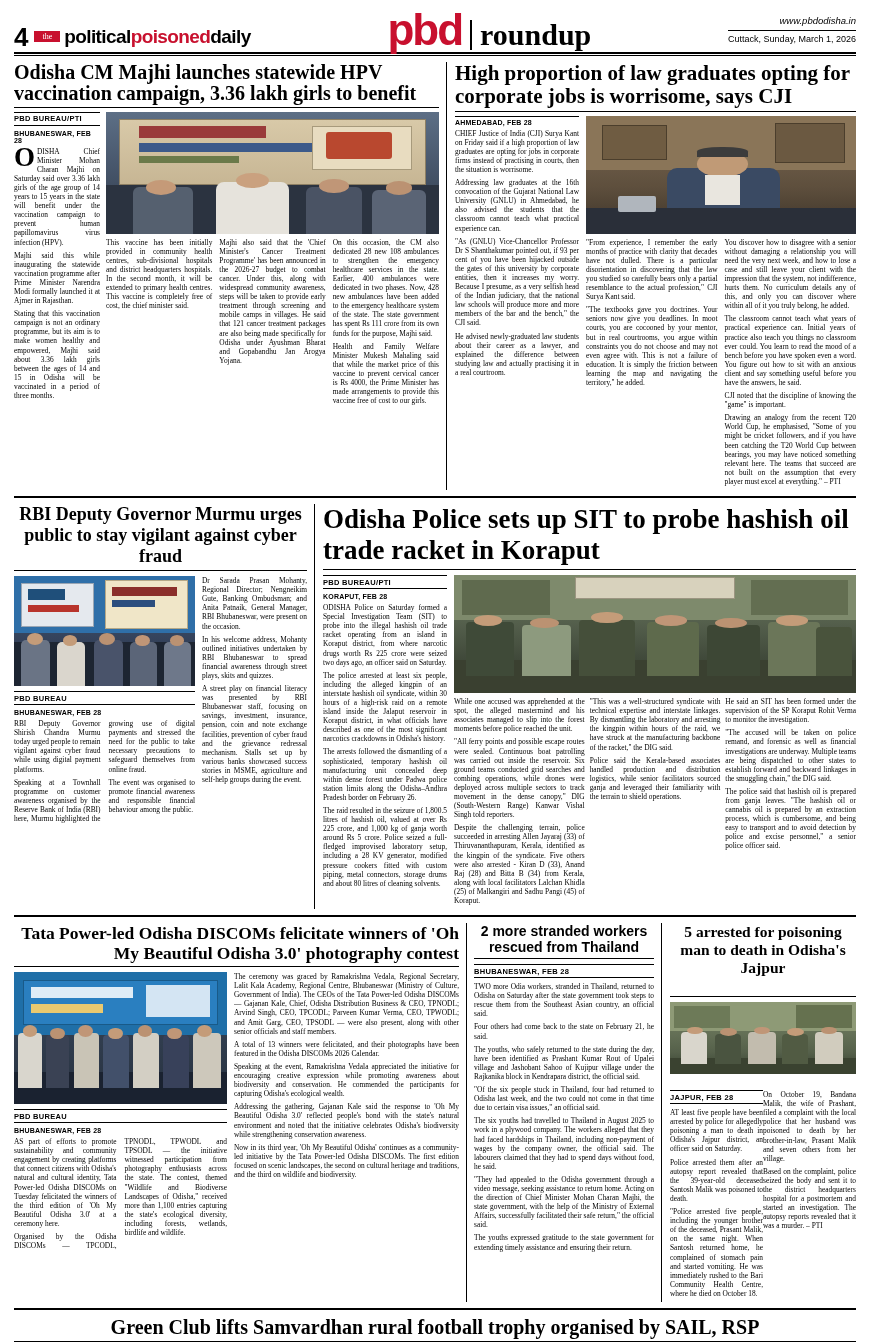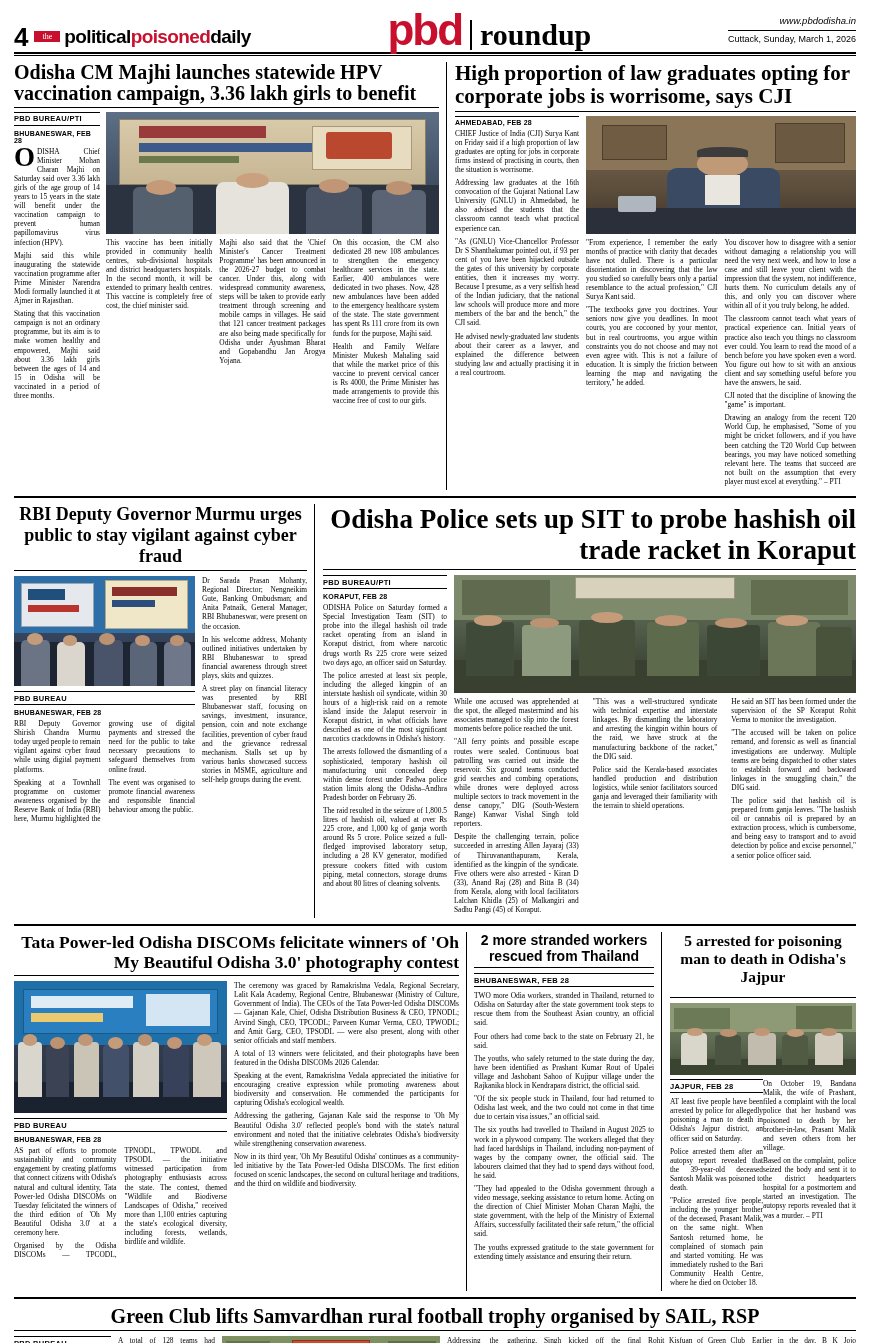--- a/index.html
+++ b/index.html
@@ -215,21 +215,21 @@
         </div>
         <div style="flex:1;">
           <p class="body">Dr Sarada Prasan Mohanty, Regional Director; Nengneikim Gute, Banking Ombudsman; and Anita Patnaik, General Manager, RBI Bhubaneswar, were present on the occasion.</p>
           <p class="body">In his welcome address, Mohanty outlined initiatives undertaken by RBI Bhubaneswar to spread financial awareness through street plays, skits and quizzes.</p>
           <p class="body">A street play on financial literacy was presented by RBI Bhubaneswar staff, focusing on savings, investment, insurance, pension, coin and note exchange facilities, prevention of cyber fraud and the grievance redressal mechanism. Stalls set up by various banks showcased success stories in MSME, agriculture and self-help groups during the event.</p>
         </div>
       </div>
     </div>
 
     <div class="rule-v" style="width:542px;padding-left:8px;">
-      <div class="headline-serif underline-head" style="font-size:27px;line-height:31px;text-align:right;">Odisha Police sets up SIT to probe hashish oil trade racket in Koraput</div>
+      <div class="headline-serif underline-head" style="font-size:27px;line-height:31px;text-align:left;">Odisha Police sets up SIT to probe hashish oil trade racket in Koraput</div>
       <div style="display:flex;margin-top:5px;">
         <div style="width:131px;padding-right:7px;">
           <div class="byline">PBD BUREAU/PTI</div>
           <div class="dateline">KORAPUT, FEB 28</div>
           <p class="body">ODISHA Police on Saturday formed a Special Investigation Team (SIT) to probe into the illegal hashish oil trade racket operating from an island in Koraput district, from where narcotic drugs worth Rs 225 crore were seized two days ago, an officer said on Saturday.</p>
           <p class="body">The police arrested at least six people, including the alleged kingpin of an interstate hashish oil syndicate, within 30 hours of a high-risk raid on a remote island inside the Jalaput reservoir in Koraput district, in what officials have described as one of the most significant narcotics crackdowns in Odisha's history.</p>
           <p class="body">The arrests followed the dismantling of a sophisticated, temporary hashish oil manufacturing unit concealed deep within dense forest under Padwa police station limits along the Odisha–Andhra Pradesh border on February 26.</p>
           <p class="body">The raid resulted in the seizure of 1,800.5 litres of hashish oil, valued at over Rs 225 crore, and 1,000 kg of ganja worth around Rs 5 crore. Police seized a full-fledged improvised laboratory setup, including a 28 KV generator, modified pressure cookers fitted with custom piping, metal connectors, storage drums and about 80 litres of cleaning solvents.</p>
         </div>
         <div style="flex:1;">
@@ -247,21 +247,21 @@
             <div class="stage" style="left:31%;top:38%;width:14%;height:48%;background:#454f3a;border-radius:4px 4px 0 0;"></div>
             <div class="stage" style="left:34%;top:31%;width:8%;height:10%;background:#c49c79;border-radius:50%;"></div>
             <div class="stage" style="left:48%;top:40%;width:13%;height:46%;background:#5e6a4c;border-radius:4px 4px 0 0;"></div>
             <div class="stage" style="left:50%;top:34%;width:8%;height:9%;background:#c09677;border-radius:50%;"></div>
             <div class="stage" style="left:63%;top:42%;width:13%;height:44%;background:#3d4735;border-radius:4px 4px 0 0;"></div>
             <div class="stage" style="left:65%;top:36%;width:8%;height:9%;background:#bb9272;border-radius:50%;"></div>
             <div class="stage" style="left:78%;top:40%;width:13%;height:46%;background:#6b7659;border-radius:4px 4px 0 0;"></div>
             <div class="stage" style="left:80%;top:34%;width:8%;height:9%;background:#c49c79;border-radius:50%;"></div>
             <div class="stage" style="left:90%;top:44%;width:9%;height:42%;background:#49533c;border-radius:4px 4px 0 0;"></div>
           </div>
-          <div style="display:flex;gap:14px;margin-top:4px;">
+          <div style="display:flex;gap:5px;margin-top:4px;">
             <div style="flex:1;">
               <p class="body">While one accused was apprehended at the spot, the alleged mastermind and his associates managed to slip into the forest moments before police reached the unit.</p>
               <p class="body">"All ferry points and possible escape routes were sealed. Continuous boat patrolling was carried out inside the reservoir. Six ground teams conducted grid searches and combing operations, while drones were deployed across multiple sectors to track movement in the dense canopy," DIG (South-Western Range) Kanwar Vishal Singh told reporters.</p>
               <p class="body">Despite the challenging terrain, police succeeded in arresting Allen Jayaraj (33) of Thiruvananthapuram, Kerala, identified as the kingpin of the syndicate. Five others were also arrested - Kiran D (33), Anand Raj (28) and Bitta B (34) from Kerala, along with local facilitators Lalchan Khidla (25) of Malkangiri and Sadhu Pangi (45) of Koraput.</p>
             </div>
             <div style="flex:1;">
               <p class="body">"This was a well-structured syndicate with technical expertise and interstate linkages. By dismantling the laboratory and arresting the kingpin within hours of the raid, we have struck at the manufacturing backbone of the racket," the DIG said.</p>
               <p class="body">Police said the Kerala-based associates handled production and distribution logistics, while senior facilitators sourced ganja and leveraged their familiarity with the terrain to shield operations.</p>
             </div>
             <div style="flex:1;">
@@ -330,39 +330,39 @@
       <p class="body">TWO more Odia workers, stranded in Thailand, returned to Odisha on Saturday after the state government took steps to rescue them from the Southeast Asian country, an official said.</p>
       <p class="body">Four others had come back to the state on February 21, he said.</p>
       <p class="body">The youths, who safely returned to the state during the day, have been identified as Prashant Kumar Rout of Upalei village and Jashobant Sahoo of Kujipur village under the Rajkanika block in Kendrapara district, the official said.</p>
       <p class="body">"Of the six people stuck in Thailand, four had returned to Odisha last week, and the two could not come in that time due to certain visa issues," an official said.</p>
       <p class="body">The six youths had travelled to Thailand in August 2025 to work in a plywood company. The workers alleged that they had faced hardships in Thailand, including non-payment of wages by the company owner, the official said. The labourers claimed that they had to spend days without food, he said.</p>
       <p class="body">"They had appealed to the Odisha government through a video message, seeking assistance to return home. Acting on the direction of Chief Minister Mohan Charan Majhi, the state government, with the help of the Ministry of External Affairs, successfully facilitated their safe return," the official said.</p>
       <p class="body">The youths expressed gratitude to the state government for extending timely assistance and ensuring their return.</p>
     </div>
 
     <div class="rule-v" style="width:195px;padding-left:8px;">
-      <div class="headline-serif" style="font-size:15.5px;line-height:18px;text-align:center;border-bottom:1px solid #000;padding-bottom:11px;">5 arrested for poisoning man to death in Odisha's Jajpur</div>
+      <div class="headline-serif" style="font-size:15.5px;line-height:18px;text-align:center;border-bottom:1px solid #000;padding-bottom:19px;">5 arrested for poisoning man to death in Odisha's Jajpur</div>
       <div class="photo" style="height:72px;margin-top:5px;">
         <div class="sky" style="background:linear-gradient(180deg,#7d8a6a 0%,#55604a 70%,#343c2e 100%);"></div>
         <div class="stage" style="left:0;top:0;width:100%;height:40%;background:#8e9a76;"></div>
         <div class="stage" style="left:2%;top:6%;width:30%;height:30%;background:#6d7a58;"></div>
         <div class="stage" style="left:68%;top:4%;width:30%;height:32%;background:#65714f;"></div>
         <div class="stage" style="left:0;top:78%;width:100%;height:22%;background:#3a4230;"></div>
         <div class="stage" style="left:6%;top:42%;width:14%;height:44%;background:#d9d6cc;border-radius:4px 4px 0 0;"></div>
         <div class="stage" style="left:9%;top:34%;width:9%;height:11%;background:#c49c79;border-radius:50%;"></div>
         <div class="stage" style="left:24%;top:44%;width:14%;height:42%;background:#4a5440;border-radius:4px 4px 0 0;"></div>
         <div class="stage" style="left:27%;top:36%;width:9%;height:11%;background:#bb9272;border-radius:50%;"></div>
         <div class="stage" style="left:42%;top:42%;width:15%;height:44%;background:#c2bcae;border-radius:4px 4px 0 0;"></div>
         <div class="stage" style="left:45%;top:34%;width:9%;height:11%;background:#c09677;border-radius:50%;"></div>
         <div class="stage" style="left:60%;top:44%;width:14%;height:42%;background:#515b43;border-radius:4px 4px 0 0;"></div>
         <div class="stage" style="left:63%;top:36%;width:9%;height:11%;background:#c49c79;border-radius:50%;"></div>
         <div class="stage" style="left:78%;top:42%;width:15%;height:44%;background:#d1ccbe;border-radius:4px 4px 0 0;"></div>
         <div class="stage" style="left:81%;top:34%;width:9%;height:11%;background:#bb9272;border-radius:50%;"></div>
       </div>
-      <div style="display:flex;margin-top:4px;">
+      <div style="display:flex;margin-top:16px;">
         <div style="flex:1;">
           <div class="byline">JAJPUR, FEB 28</div>
           <p class="body">AT least five people have been arrested by police for allegedly poisoning a man to death in Odisha's Jajpur district, an officer said on Saturday.</p>
           <p class="body">Police arrested them after an autopsy report revealed that the 39-year-old deceased Santosh Malik was poisoned to death.</p>
           <p class="body">"Police arrested five people, including the younger brother of the deceased, Prasant Malik, on the same night. When Santosh returned home, he complained of stomach pain and started vomiting. He was immediately rushed to the Bari Community Health Centre, where he died on October 18.</p>
         </div>
         <div style="flex:1;">
           <p class="body">On October 19, Bandana Malik, the wife of Prashant, filed a complaint with the local police that her husband was poisoned to death by her brother-in-law, Prasant Malik and seven others from her village.</p>
           <p class="body">Based on the complaint, police seized the body and sent it to the district headquarters hospital for a postmortem and started an investigation. The autopsy reports revealed that it was a murder. – PTI</p>
         </div>

